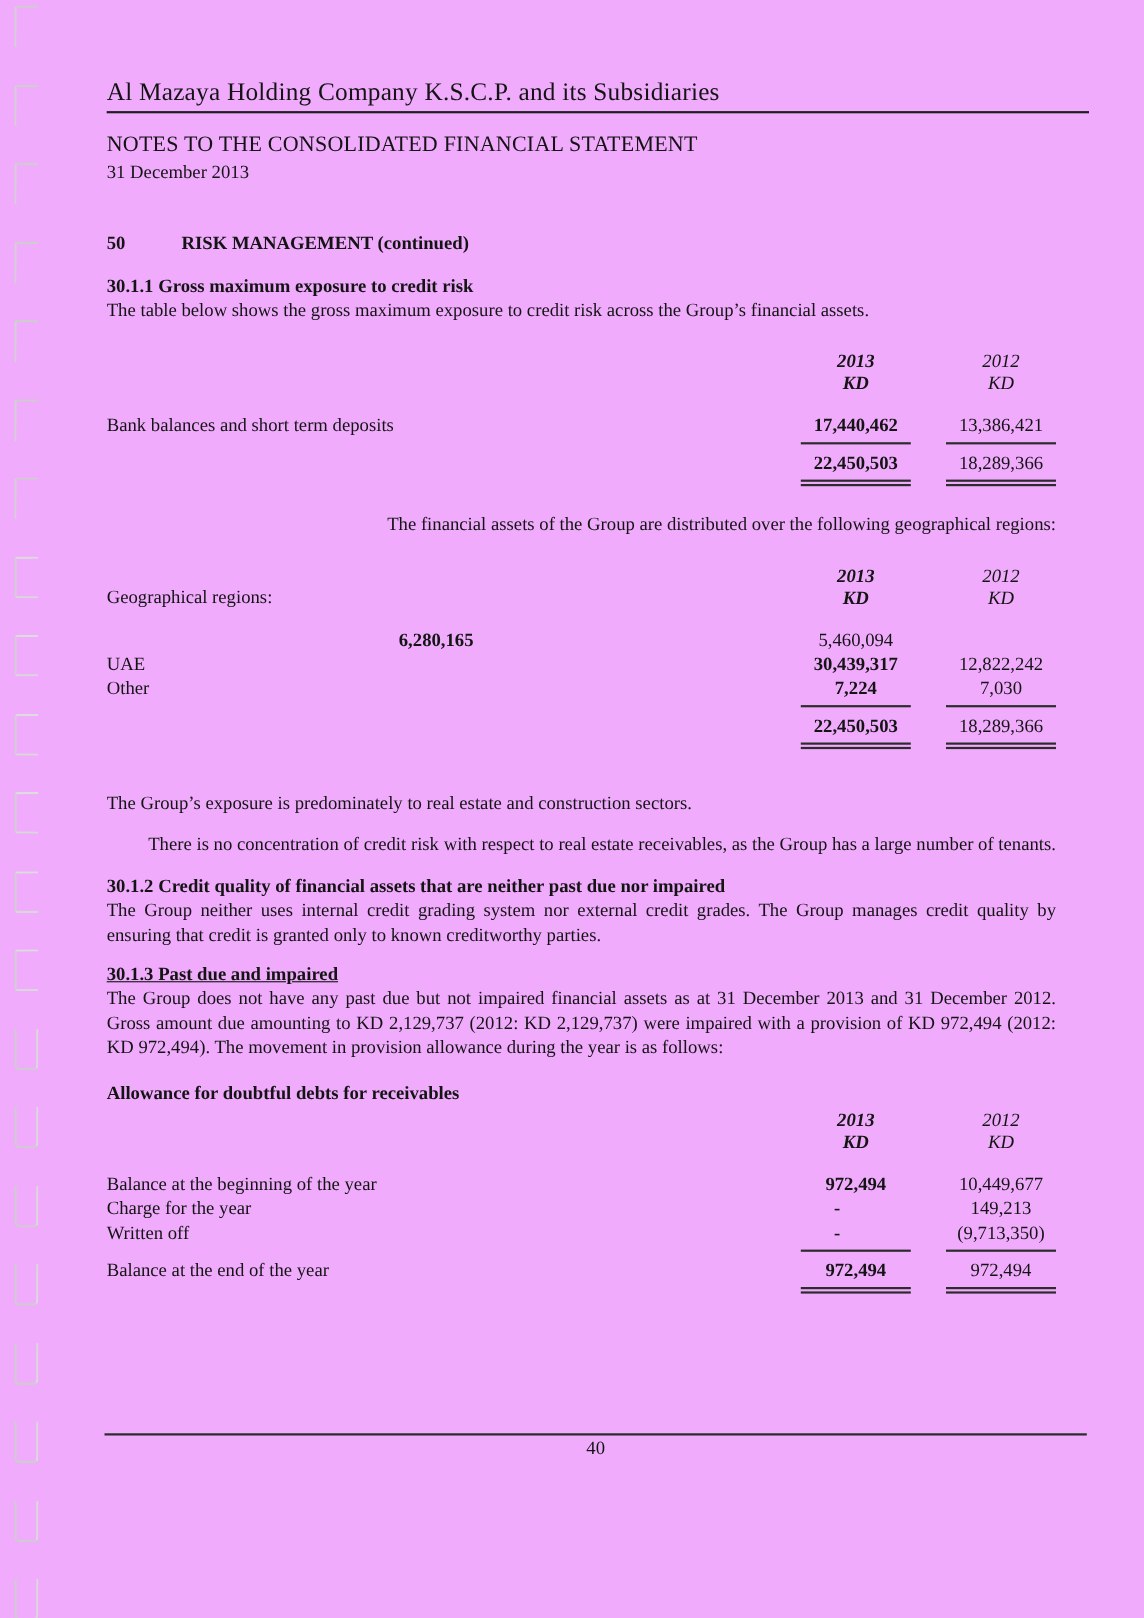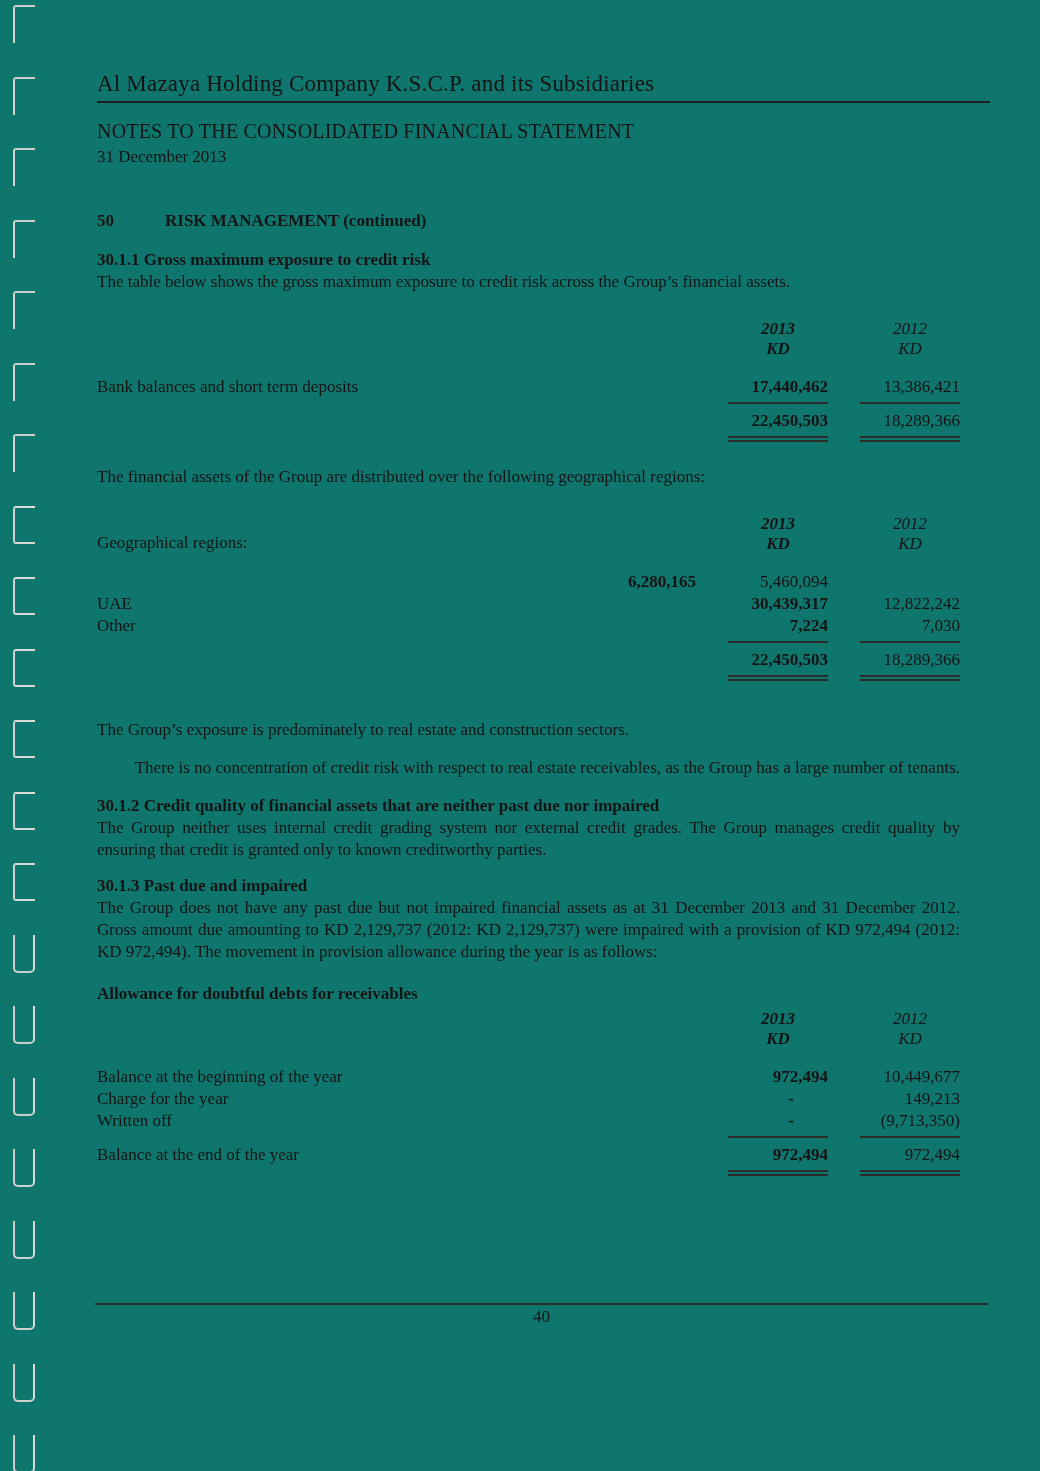--- a/index.html
+++ b/index.html
@@ -4,21 +4,21 @@
 <style>
   * { margin: 0; padding: 0; box-sizing: border-box; }
   html, body { background: #e9e9e9; }
   body { font-family: "Liberation Serif", "DejaVu Serif", serif; color: #141414; }
 
   .page {
     position: relative;
     width: 1040px;
     height: 1471px;
     margin: 0 auto;
-    background: #0f766e;
+    background: #f0abfc;
     overflow: hidden;
   }
 
   
   .bmark { position: absolute; left: 13px; width: 22px; height: 38px; }
   .bm-top { border-top: 2px solid #cdcdcd; border-left: 2px solid #d2d2d2; border-radius: 3px 0 0 0; }
   .bm-mid { border-left: 2px solid #d0d0d0; border-top: 2px solid #dcdcdc; border-bottom: 2px solid #d8d8d8; border-radius: 3px 0 0 3px; }
   .bm-bot { border-left: 2px solid #cdcdcd; border-bottom: 2px solid #cdcdcd; border-right: 2px solid #dadada; border-radius: 0 0 5px 5px; }
 
   .content {
@@ -55,21 +55,21 @@
   .subheading { margin-top: 17px; font-weight: 700; }
   .para { margin-top: 0; }
   .justified { text-align: justify; }
 
   
   .trow {
     display: grid;
     grid-template-columns: 1fr 100px 100px;
     column-gap: 32px;
   }
-  .cell-num { text-align: right; white-space: nowrap; }
+  .cell-num { text-align: center; white-space: nowrap; }
   .b { font-weight: 700; }
   .ycell { text-align: center; font-style: italic; line-height: 20px; }
   .ycell .yr, .ycell .kd { display: block; }
   .thead { margin-top: 26px; }
   .thead-tight { margin-top: 4px; }
   .geo-label { align-self: end; }
   .data-start { margin-top: 17px; }
   .dash-pad { padding-right: 34px; }
 
   .rule-single {
@@ -78,25 +78,25 @@
     margin-bottom: 2px;
   }
   .total-row { margin-top: 4px; }
   .rule-double {
     height: 6px;
     border-top: 2px solid #2c2c2c;
     border-bottom: 2px solid #2c2c2c;
     margin-top: 4px;
   }
 
-  .geo-intro { margin-top: 24px; }
+  .geo-intro { margin-top: 24px; text-align: right; }
   .note-1 { margin-top: 38px; }
   .note-2 { margin-top: 16px; text-align: right; }
   .sec-3012 { margin-top: 16px; }
-  .sec-3013 { margin-top: 14px; }
+  .sec-3013 { margin-top: 14px; text-decoration: underline; }
   .allowance-heading { margin-top: 20px; font-weight: 700; }
 
   .footer-area {
     position: absolute;
     left: 95px;
     top: 1303px;
     width: 893px;
     border-top: 2.5px solid #2a2a2a;
     text-align: center;
   }

